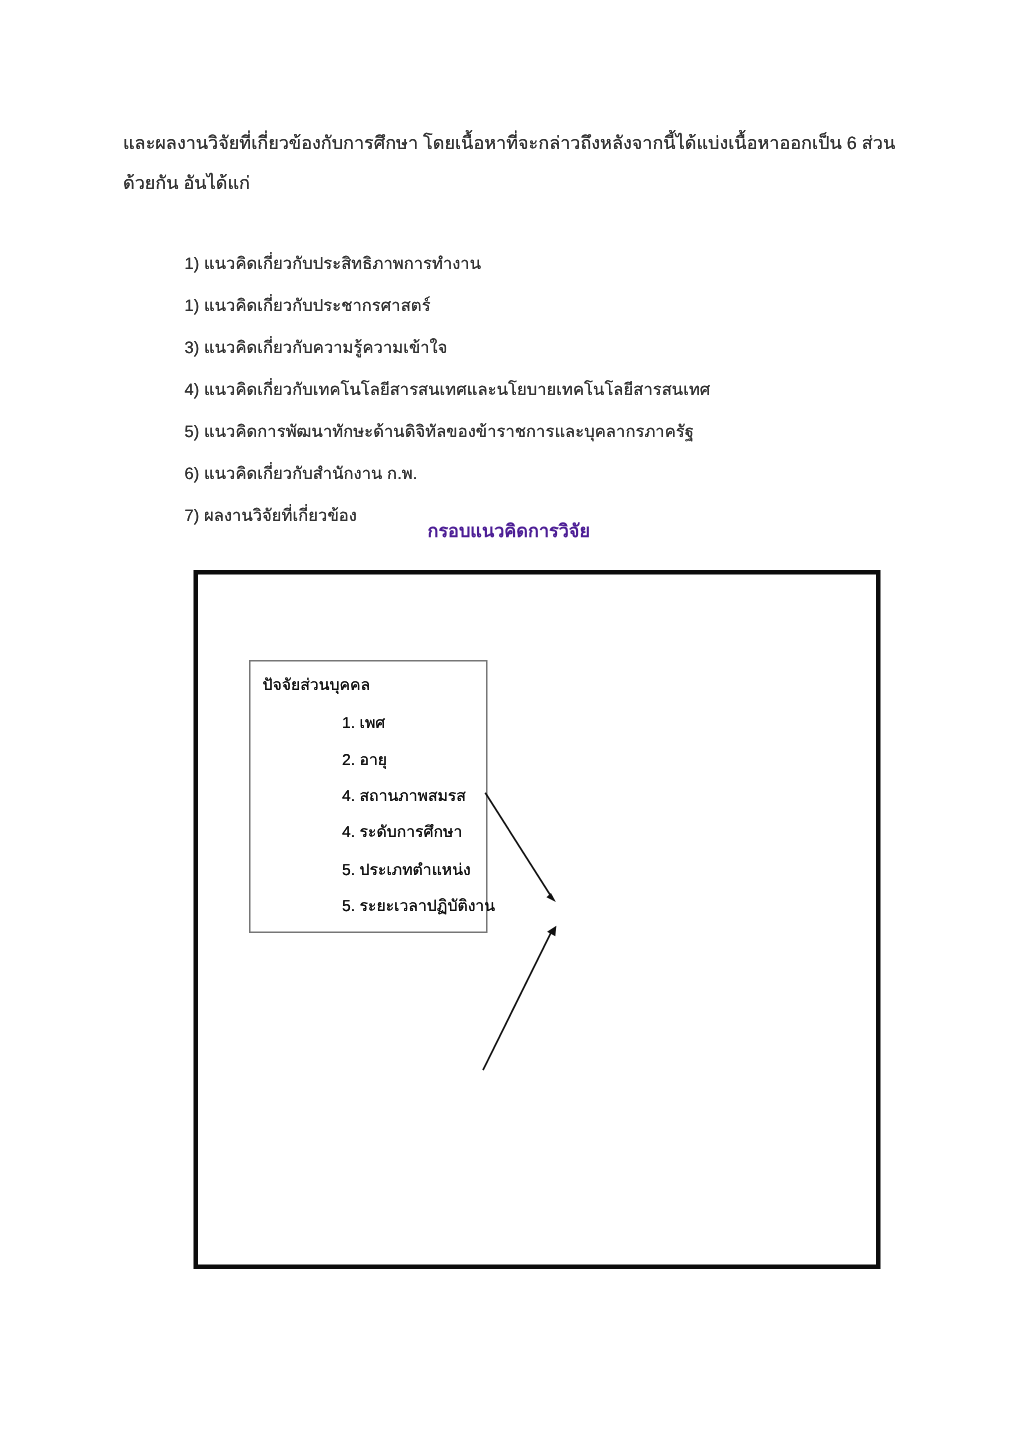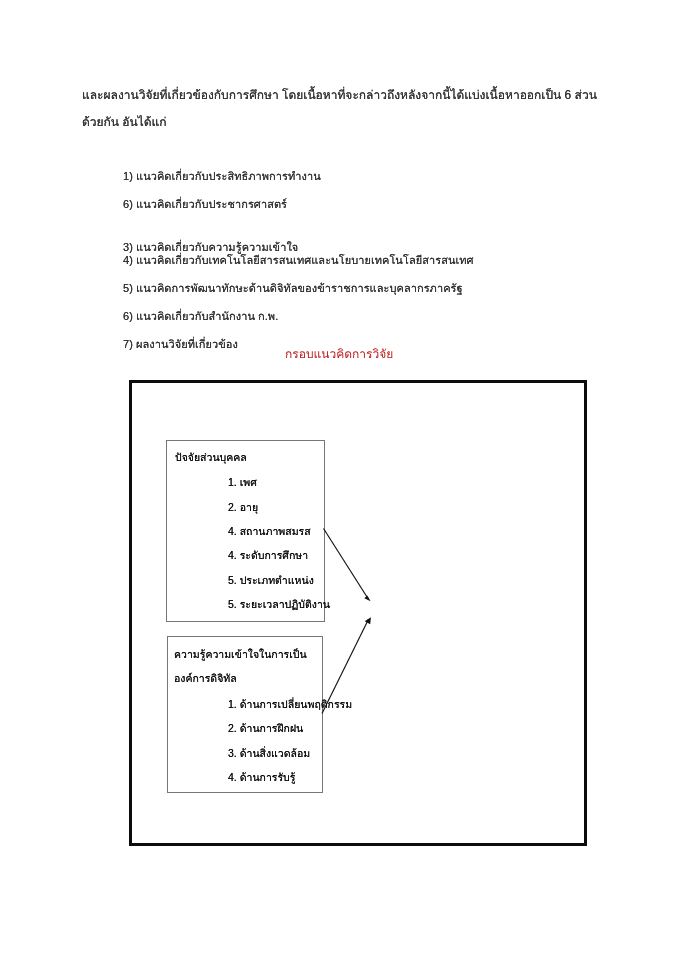--- a/index.html
+++ b/index.html
@@ -2,65 +2,57 @@
 <html><head>
 <meta charset="utf-8">
 <style>
   html,body{margin:0;padding:0;background:#ffffff;}
   body{width:679px;height:960px;position:relative;overflow:hidden;
        font-family:"Liberation Sans",sans-serif;color:#231f20;
        -webkit-font-smoothing:antialiased;}
   .page{position:absolute;left:0;top:0;width:577px;height:960px;background:#fff;filter:opacity(1);}
   .para{position:absolute;white-space:nowrap;font-size:12px;line-height:1;color:#333333;text-shadow:0 0 0.35px #333333;}
   .item{position:absolute;white-space:nowrap;font-size:11px;line-height:1;letter-spacing:0.05px;color:#333333;text-shadow:0 0 0.35px #333333;margin-top:28px;}
-  .heading{position:absolute;white-space:nowrap;font-size:12px;font-weight:normal;color:#b91c1c;}
+  .heading{position:absolute;white-space:nowrap;font-size:12px;font-weight:bold;color:#4c1d95;}
   .frame{position:absolute;border:3px solid #0c0c0c;box-sizing:border-box;}
   .box{position:absolute;border:1px solid #767676;box-sizing:border-box;background:#fff;}
   .btitle{position:absolute;white-space:nowrap;font-size:10.5px;line-height:1;color:#111111;text-shadow:0 0 0.4px #111111;}
   .bitem{position:absolute;white-space:nowrap;font-size:10.5px;line-height:1;color:#111111;text-shadow:0 0 0.4px #111111;margin-left:40px;}
   svg.arrows{position:absolute;left:0;top:0;width:679px;height:960px;overflow:visible;}
 </style>
 </head>
 <body>
 
 <div class="page">
 
   <div class="para" style="left:82px;top:89px">และผลงานวิจัยที่เกี่ยวข้องกับการศึกษา โดยเนื้อหาที่จะกล่าวถึงหลังจากนี้ได้แบ่งเนื้อหาออกเป็น 6 ส่วน</div>
   <div class="para" style="left:82px;top:116px">ด้วยกัน อันได้แก่</div>
 
   <div class="item" style="left:123px;top:143px">1) แนวคิดเกี่ยวกับประสิทธิภาพการทำงาน</div>
-  <div class="item" style="left:123px;top:171px">6) แนวคิดเกี่ยวกับประชากรศาสตร์</div>
-  <div class="item" style="left:123px;top:214px">3) แนวคิดเกี่ยวกับความรู้ความเข้าใจ</div>
+  <div class="item" style="left:123px;top:171px">1) แนวคิดเกี่ยวกับประชากรศาสตร์</div>
+  <div class="item" style="left:123px;top:199px">3) แนวคิดเกี่ยวกับความรู้ความเข้าใจ</div>
   <div class="item" style="left:123px;top:227px">4) แนวคิดเกี่ยวกับเทคโนโลยีสารสนเทศและนโยบายเทคโนโลยีสารสนเทศ</div>
   <div class="item" style="left:123px;top:255px">5) แนวคิดการพัฒนาทักษะด้านดิจิทัลของข้าราชการและบุคลากรภาครัฐ</div>
   <div class="item" style="left:123px;top:283px">6) แนวคิดเกี่ยวกับสำนักงาน ก.พ.</div>
   <div class="item" style="left:123px;top:311px">7) ผลงานวิจัยที่เกี่ยวข้อง</div>
 
   <div class="heading" style="left:285px;top:344px">กรอบแนวคิดการวิจัย</div>
 
   <div class="frame" style="left:129px;top:380px;width:458px;height:466px"></div>
 
   <div class="box" style="left:166px;top:440px;width:159px;height:182px">
     <div class="btitle" style="left:8px;top:11px">ปัจจัยส่วนบุคคล</div>
     <div class="bitem" style="left:21px;top:36px">1. เพศ</div>
     <div class="bitem" style="left:21px;top:61px">2. อายุ</div>
     <div class="bitem" style="left:21px;top:85px">4. สถานภาพสมรส</div>
     <div class="bitem" style="left:21px;top:109px">4. ระดับการศึกษา</div>
     <div class="bitem" style="left:21px;top:134px">5. ประเภทตำแหน่ง</div>
     <div class="bitem" style="left:21px;top:158px">5. ระยะเวลาปฏิบัติงาน</div>
   </div>
 
-  <div class="box" style="left:167px;top:636px;width:156px;height:157px">
-    <div class="btitle" style="left:6px;top:12px">ความรู้ความเข้าใจในการเป็น</div>
-    <div class="btitle" style="left:6px;top:36px">องค์การดิจิทัล</div>
-    <div class="bitem" style="left:20px;top:62px">1. ด้านการเปลี่ยนพฤติกรรม</div>
-    <div class="bitem" style="left:20px;top:86px">2. ด้านการฝึกฝน</div>
-    <div class="bitem" style="left:20px;top:111px">3. ด้านสิ่งแวดล้อม</div>
-    <div class="bitem" style="left:20px;top:135px">4. ด้านการรับรู้</div>
-  </div>
 
 
   <svg class="arrows" viewBox="0 0 679 960">
     <g stroke="#111111" stroke-width="1.15" fill="#111111" stroke-linecap="butt">
       <line x1="323.5" y1="528.5" x2="368.3" y2="599.0"></line>
       <polygon points="370.6,601.3 364.3,598.2 367.3,595.4" stroke="none"></polygon>
       <line x1="322" y1="713.4" x2="368.4" y2="619.6"></line>
       <polygon points="370.9,617.2 370.2,624.2 364.7,621.2" stroke="none"></polygon>
     </g>
   </svg>

